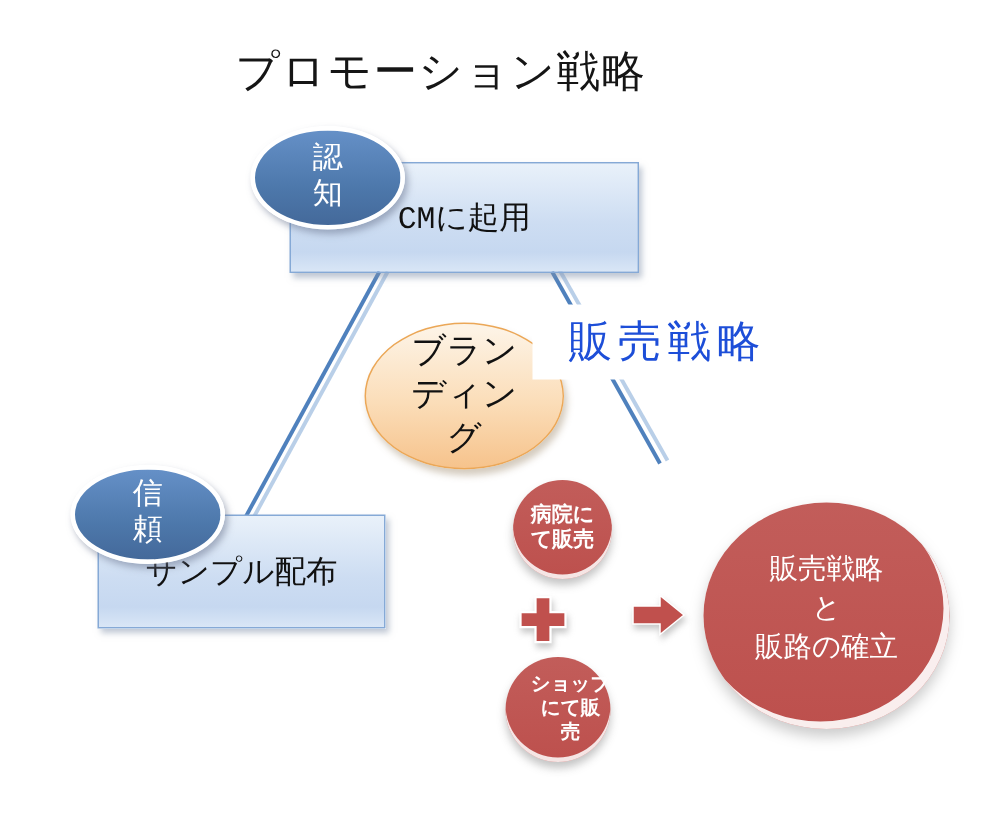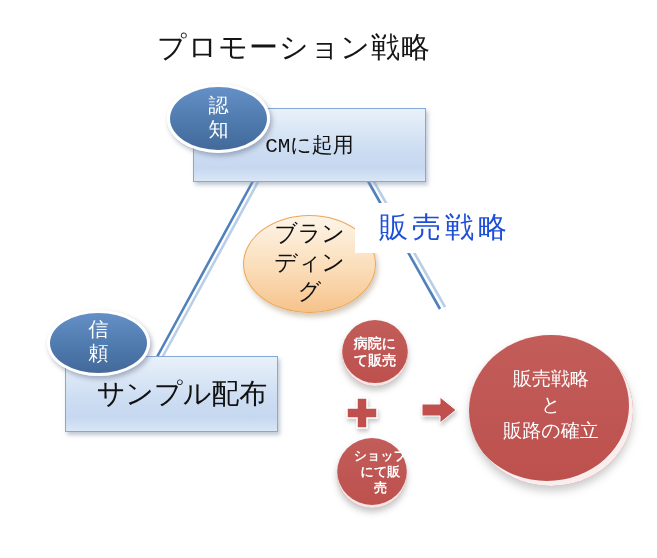--- a/index.html
+++ b/index.html
@@ -21,21 +21,21 @@
   }
 
   
   .rect {
     background:linear-gradient(180deg,#e9f1fa 0%,#cdddf2 55%,#c6d8f0 82%,#d9e6f6 100%);
     border:1.5px solid #85a9d6;
     box-shadow:2px 3px 4px rgba(130,145,170,.5);
     display:flex; align-items:center; justify-content:center; z-index:2;
   }
   .rect-cm     { left:193px; top:108px; width:231px; height:72px; font-size:21px; }
-  .rect-sample { left:65px;  top:356px; width:190px; height:74px; font-size:28px;padding-left:21px; }
+  .rect-sample { left:65px;  top:343px; width:190px; height:74px; font-size:21px; }
 
   
   .oval-blue {
     background:linear-gradient(180deg,#6590c7 0%,#4d78ab 60%,#44699a 100%);
     border:3px solid #ffffff; border-radius:50%;
     box-shadow:2px 3px 5px rgba(110,120,145,.55);
     color:#fff; font-size:20px; line-height:24px; white-space:pre-line;
     display:flex; align-items:center; justify-content:center; text-align:center; z-index:4;
   }
   .oval-awareness { left:167px; top:84px;  width:97px; height:63px; }

